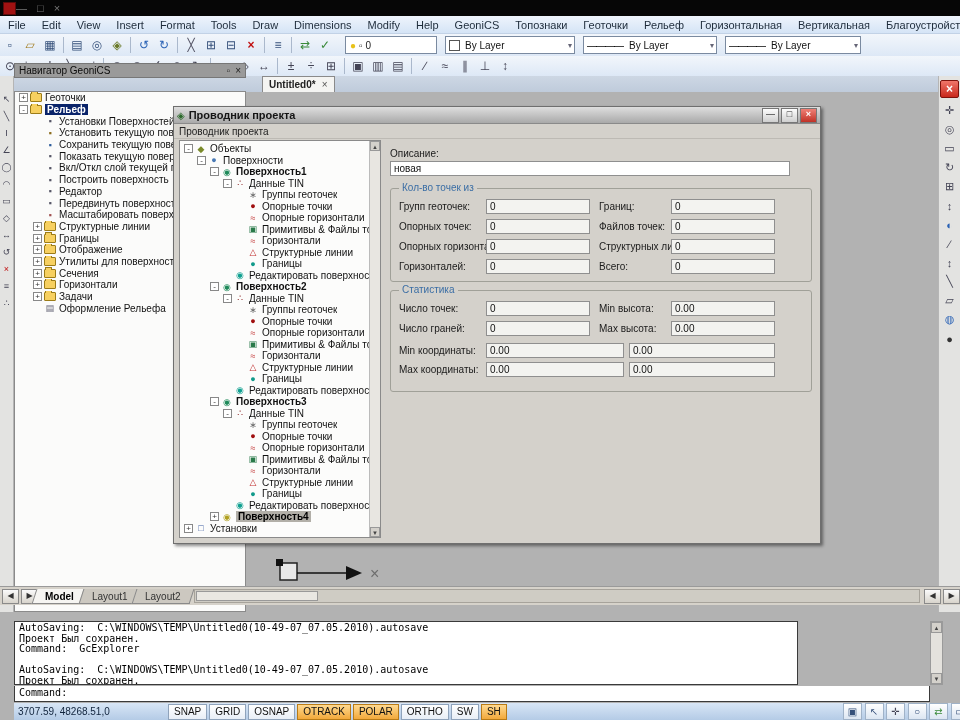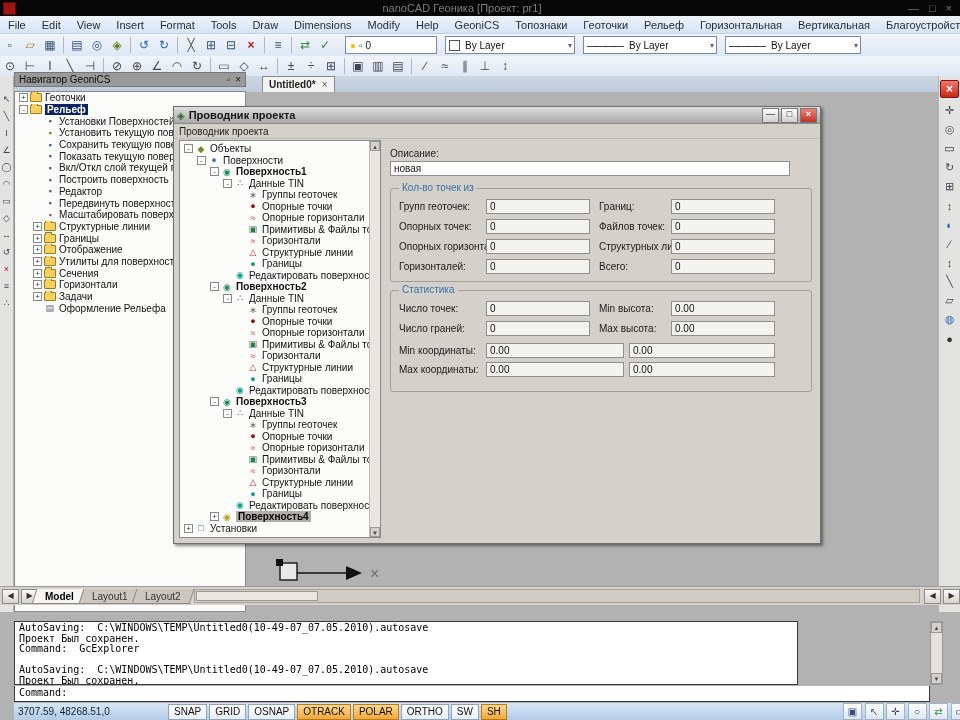--- a/index.html
+++ b/index.html
@@ -34,21 +34,21 @@
   .combo .dash{letter-spacing:-1px;color:#000;margin-right:6px;}
   .combo .sw{width:9px;height:9px;border:1px solid #555;background:#fff;margin-right:5px;}
   .combo .arr{position:absolute;right:2px;color:#667;font-size:8px;}
   
   .tabrow{left:0;top:76px;width:960px;height:16px;background:linear-gradient(#cdd7e4,#bfcbdb);}
   .doctab{position:absolute;left:262px;top:0;height:15px;background:#f4f4f2;border:1px solid #8a8a8a;
           border-bottom:none;font-size:10px;display:flex;align-items:center;padding:0 6px;gap:6px;
           font-weight:bold;color:#222;}
   .doctab .x{font-weight:normal;color:#555;}
   
-  .navhdr{left:14px;top:72px;width:232px;height:15px;background:#9a9a9a;border:1px solid #777;
+  .navhdr{left:14px;top:63px;width:232px;height:15px;background:#9a9a9a;border:1px solid #777;
           display:flex;align-items:center;font-size:10px;color:#0c0c0c;padding:0 4px;box-sizing:border-box;}
   .navhdr .sp{flex:1}
   .navhdr span.b{margin-left:5px;color:#222;}
   .navpanel{left:14px;top:91px;width:232px;height:521px;background:#fbfbfa;border:1px solid #8a8a8a;
             box-sizing:border-box;overflow:hidden;}
   .leftstrip{left:0;top:76px;width:14px;height:536px;background:#e3e3e1;border-right:1px solid #b5b5b5;
              display:flex;flex-direction:column;align-items:center;padding-top:14px;box-sizing:border-box;}
   .leftstrip .ibtn{width:13px;height:17px;font-size:9px;color:#445;}
   .rightstrip{left:938px;top:76px;width:22px;height:536px;background:#e3e3e1;border-left:1px solid #b5b5b5;
               display:flex;flex-direction:column;align-items:center;padding-top:4px;box-sizing:border-box;}
@@ -133,21 +133,20 @@
   
   .annot{left:270px;top:556px;}
 </style>
 </head>
 <body>
 
 <div class="screen">
 
   <div class="abs titlebar">
     <div class="logo"></div>
-    <div class="ttext">nanoCAD Геоника [Проект: pr1]</div>
     <div class="winbtns">
       <span>—</span>
       <span>□</span>
       <span>×</span>
     </div>
   </div>
 
   <div class="abs menubar" id="menubar">
       <span>File</span>
       <span>Edit</span>

